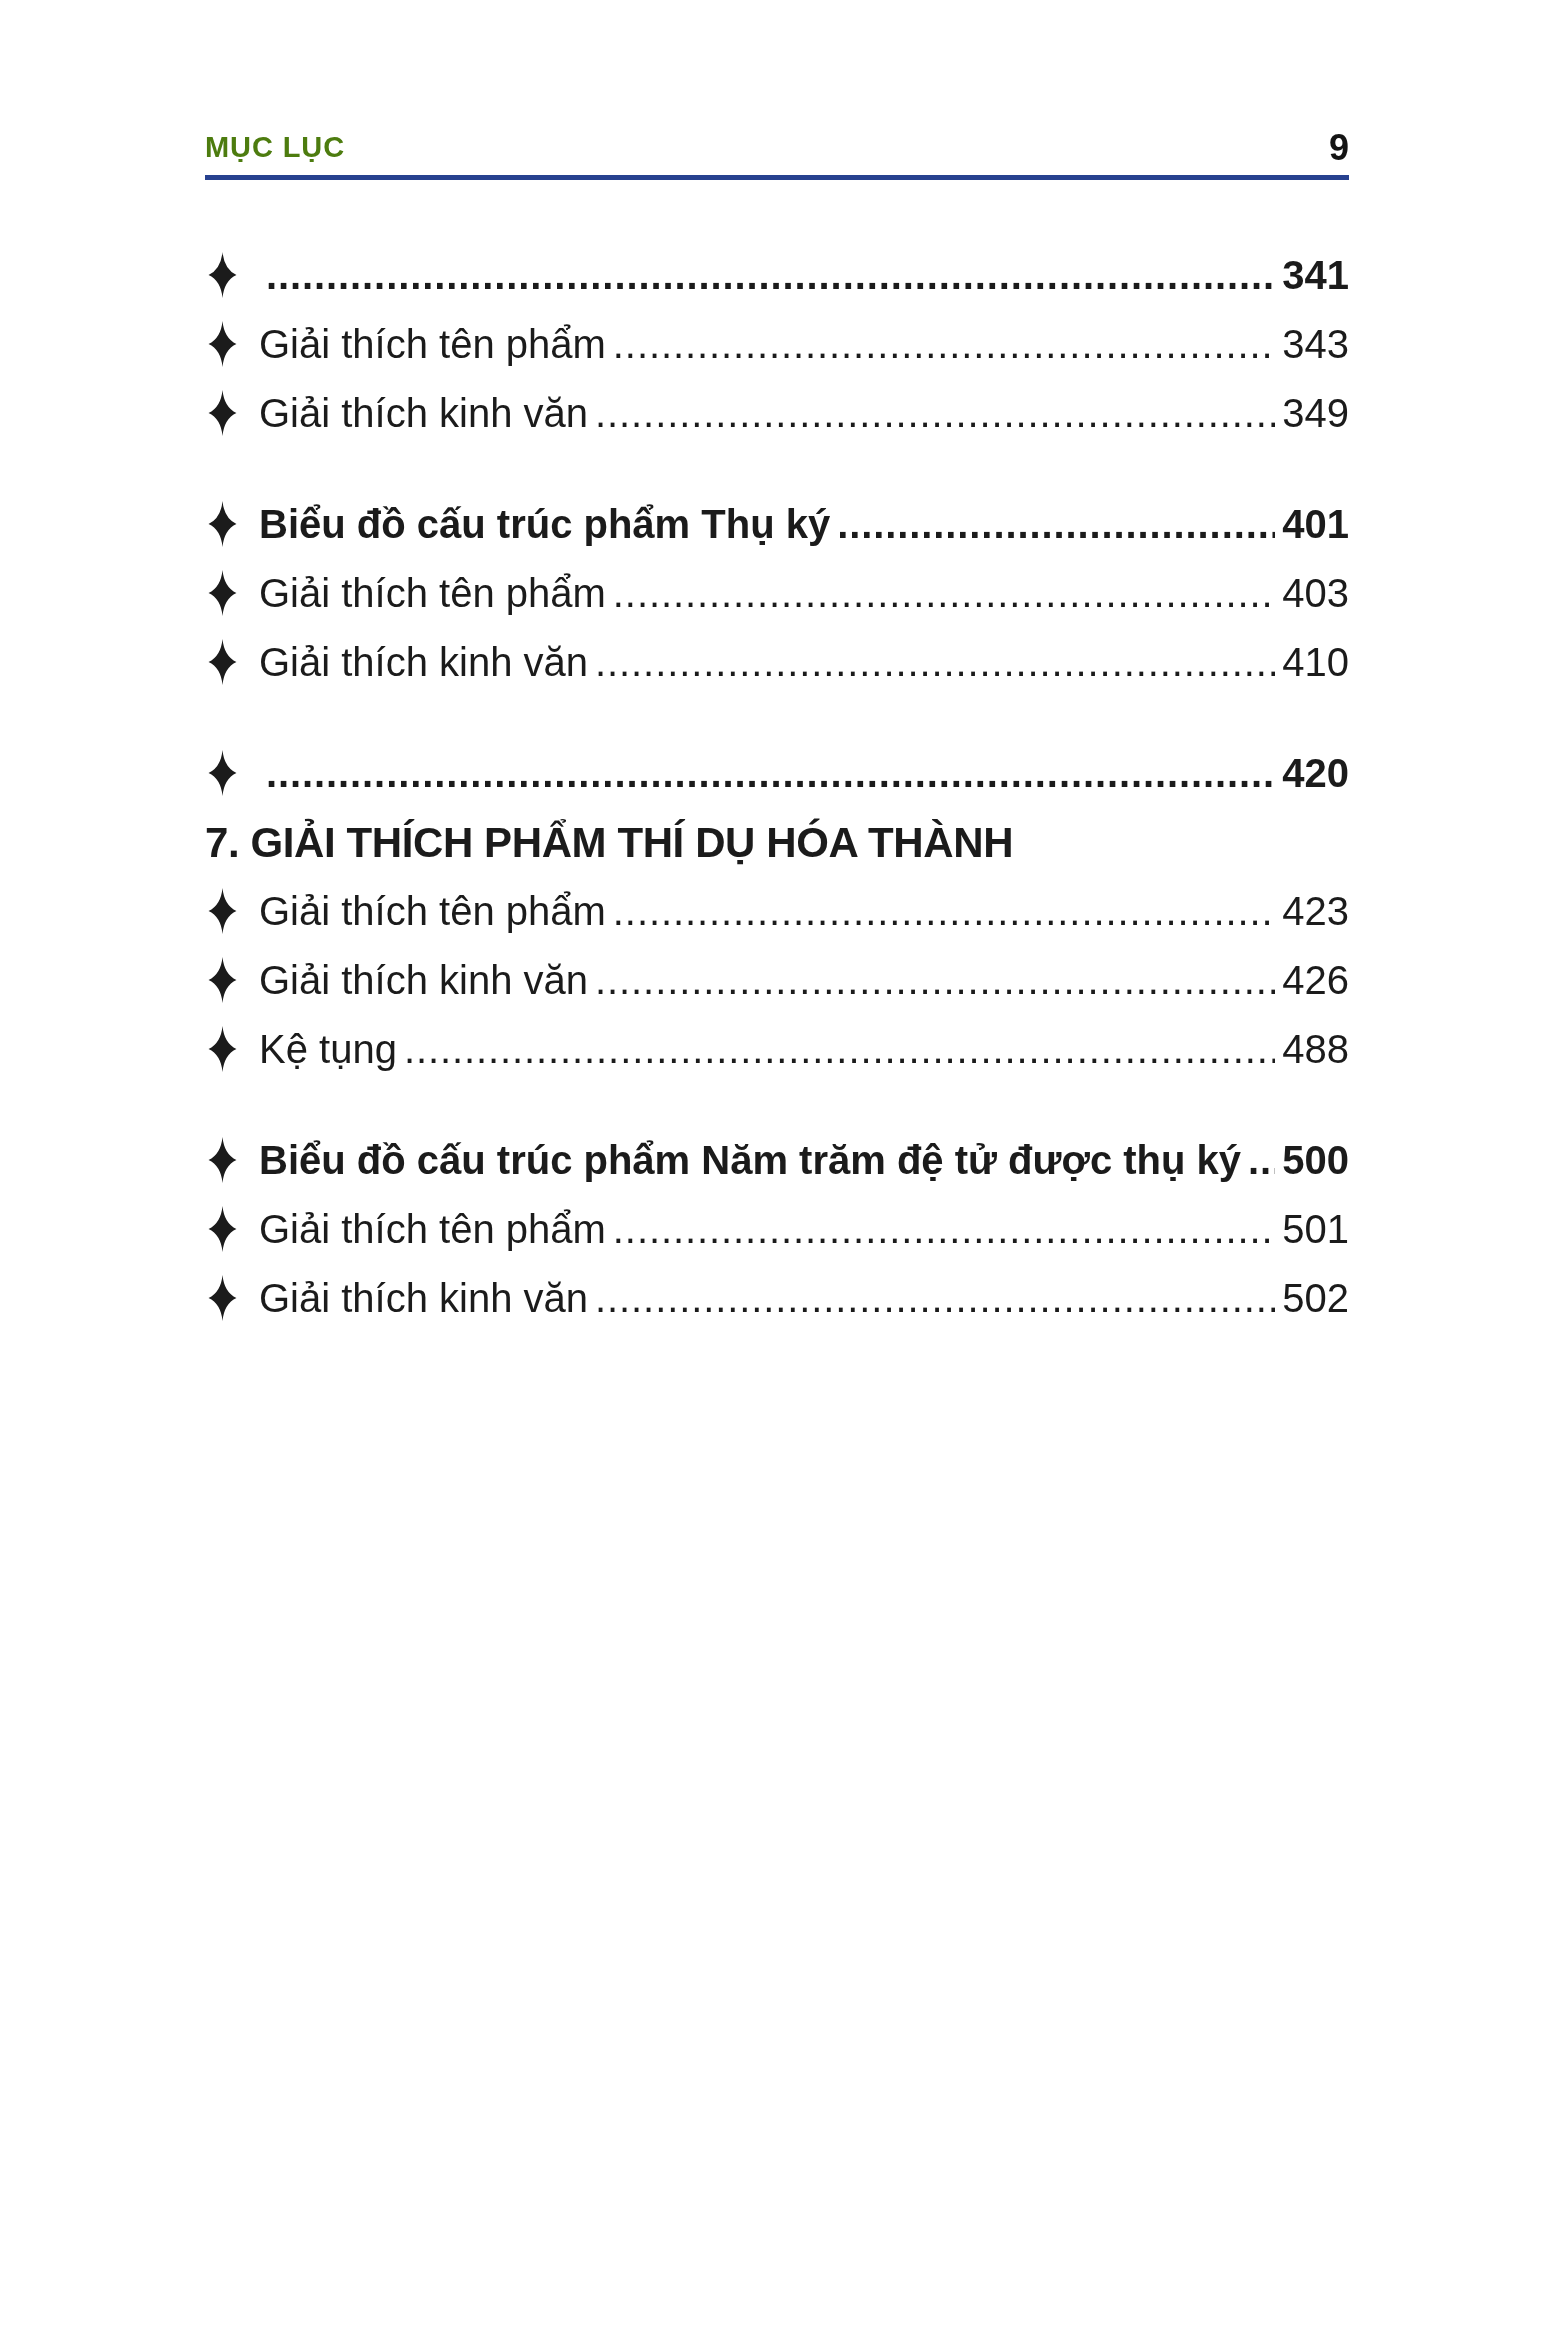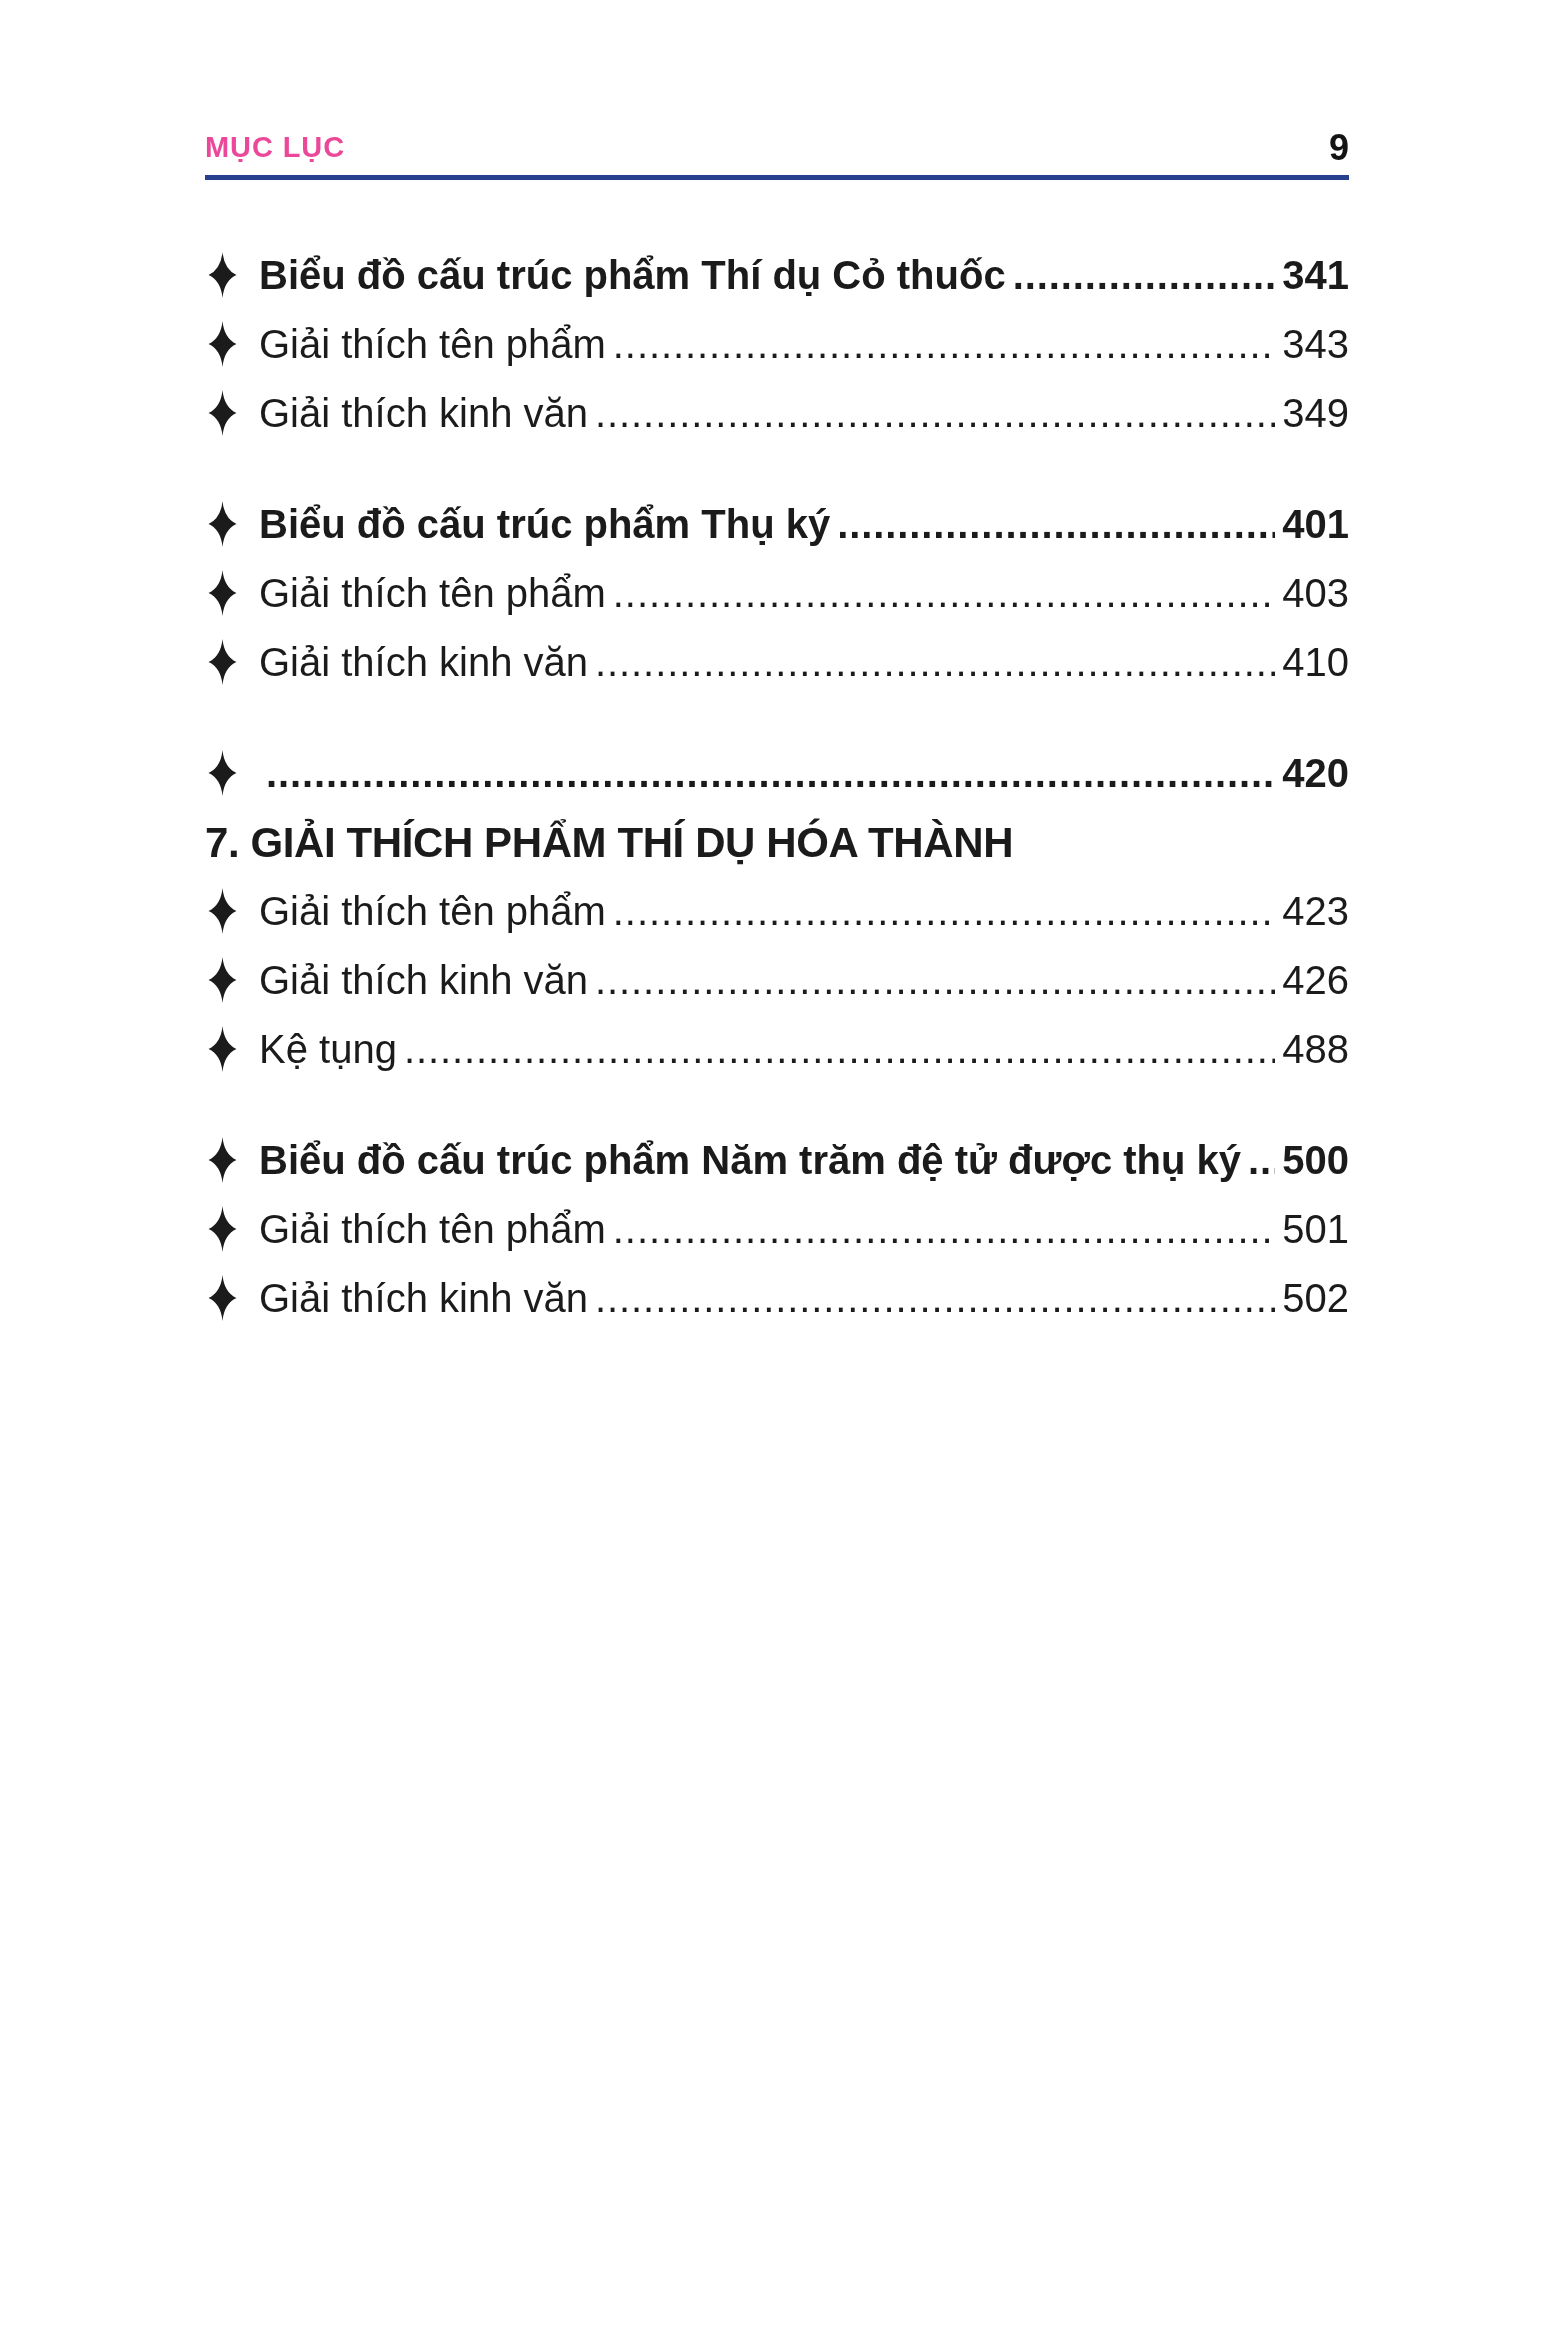--- a/index.html
+++ b/index.html
@@ -95,36 +95,35 @@
 <svg width="0" height="0" style="position:absolute">
   <defs>
     <path id="sparkle" d="M17 0 Q19 21 34 28 Q19 35 17 56 Q15 35 0 28 Q15 21 17 0 Z"></path>
   </defs>
 </svg>
 
 <div class="page">
 
   <header>
     <div class="header-row">
-      <span class="header-title" style="color: #ec4899;">MỤC LỤC</span>
+      <span class="header-title" style="color: #4d7c0f;">MỤC LỤC</span>
       <span class="page-number">9</span>
     </div>
     <div class="header-rule" style="background: rgb(39, 65, 143);"></div>
   </header>
 
   <main class="toc">
 
     <section class="toc-section">
       <div class="toc-row chart-row">
         <span class="bullet">
             <svg viewBox="0 0 34 56">
               <use href="#sparkle" fill="#1B1B1B"></use>
             </svg>
           </span>
-        <span class="title">Biểu đồ cấu trúc phẩm Thí dụ Cỏ thuốc</span>
         <span class="dots">................................................................................................................................................................</span>
         <span class="pg">341</span>
       </div>
       <div class="toc-row">
         <span class="bullet">
             <svg viewBox="0 0 34 56">
               <use href="#sparkle" fill="#1B1B1B"></use>
             </svg>
           </span>
         <span class="title">Giải thích tên phẩm</span>

